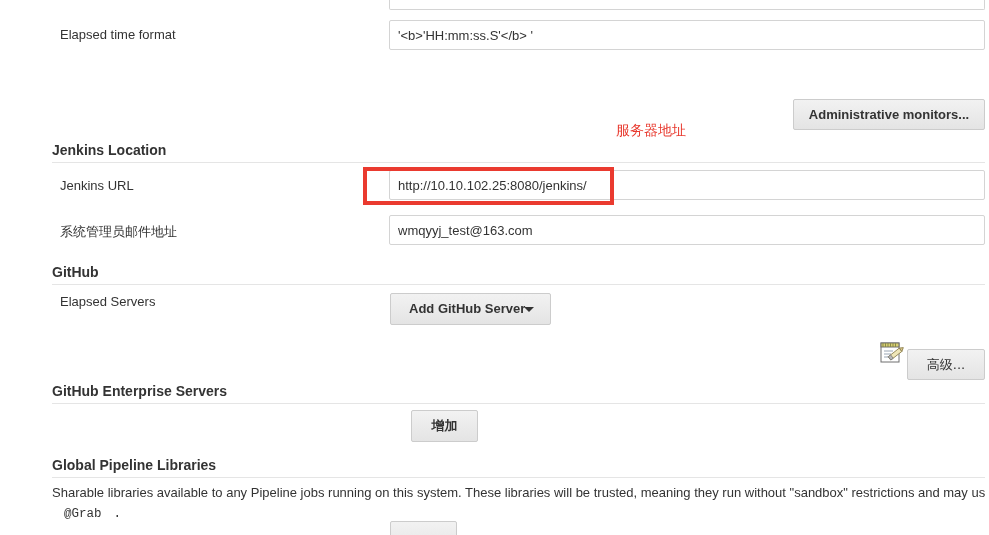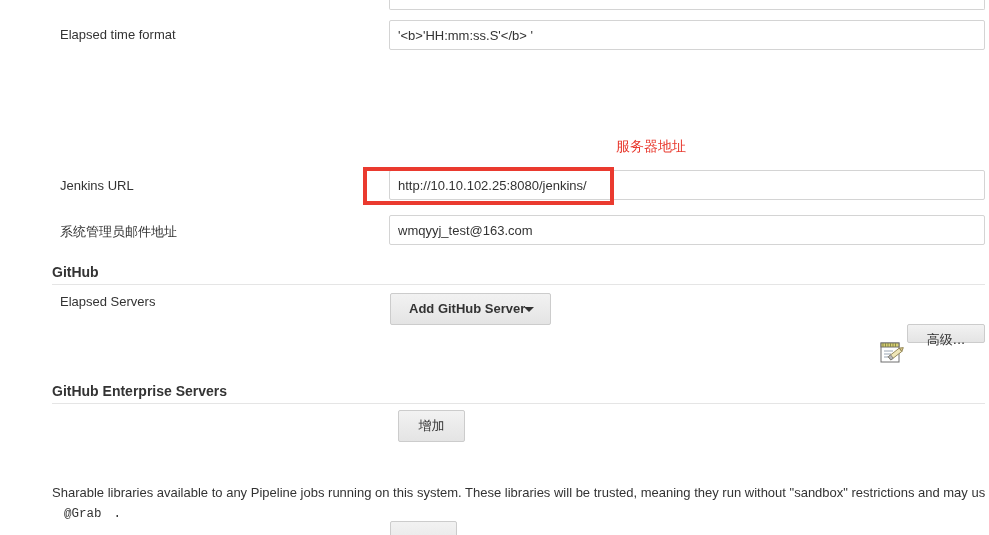--- a/index.html
+++ b/index.html
@@ -111,33 +111,33 @@
     right: 16px;
     top: 50%;
     margin-top: -2px;
     width: 0; height: 0;
     border-left: 5px solid transparent;
     border-right: 5px solid transparent;
     border-top: 5px solid #333;
   }
   .btn-advanced {
     left: 907px;
-    top: 324px;
+    top: 349px;
     width: 78px;
-    height: 19px;
+    height: 31px;
     line-height: 29px;
     font-weight: normal;
   }
   .btn-add-enterprise {
-    left: 398px;
+    left: 411px;
     top: 410px;
     width: 67px;
     height: 32px;
     line-height: 30px;
-    font-weight: normal;
+    font-weight: bold;
   }
   .btn-bottom-partial {
     left: 390px;
     top: 521px;
     width: 67px;
     height: 32px;
     line-height: 30px;
     font-weight: normal;
   }
 
@@ -152,21 +152,20 @@
 
   
   .annot-text {
     position: absolute;
     left: 616px;
     top: 122px;
     font-size: 14px;
     color: #e8392e;
     font-family: "DejaVu Sans", sans-serif;
     white-space: nowrap;
-    margin-top: 16px;
   }
   .annot-box {
     position: absolute;
     left: 363px;
     top: 167px;
     width: 251px;
     height: 38px;
     box-sizing: border-box;
     border: 4px solid #ea3a2f;
     pointer-events: none;
@@ -210,23 +209,25 @@
 <div id="page">
 
   <div class="field-partial-top"></div>
 
   <div class="row" style="top:20px;">
     <div class="label" style="top:7px;">Elapsed time format</div>
     <input class="field" style="top: 0px;" type="text" value="'&lt;b&gt;'HH:mm:ss.S'&lt;/b&gt; '">
   </div>
 
 
+  <button class="btn btn-admin-monitors">Administrative monitors...</button>
 
   <div class="annot-text cjk">服务器地址</div>
 
+  <div class="section" style="top:142px;">Jenkins Location</div>
 
   <div class="row" style="top:170px;">
     <div class="label" style="top:8px;">Jenkins URL</div>
     <input class="field" style="top: 0px;" type="text" value="http://10.10.102.25:8080/jenkins/">
   </div>
 
   <div class="annot-box"></div>
 
   <div class="row" style="top:215px;">
     <div class="label cjk" style="top:8px;">系统管理员邮件地址</div>
@@ -264,20 +265,21 @@
       </g>
     </svg>
   </span>
 
   <button class="btn btn-advanced cjk">高级...</button>
 
   <div class="section" style="top:383px;">GitHub Enterprise Servers</div>
 
   <button class="btn btn-add-enterprise cjk">增加</button>
 
+  <div class="section" style="top:457px;">Global Pipeline Libraries</div>
 
   <div class="desc">
     <span>Sharable libraries available to any Pipeline jobs running on this system. These libraries will be trusted, meaning they run without "sandbox" restrictions and may us</span><br>
     <span class="mono">@Grab</span><span class="mono">.</span>
   </div>
 
   <button class="btn btn-bottom-partial"></button>
 
 </div>
 

